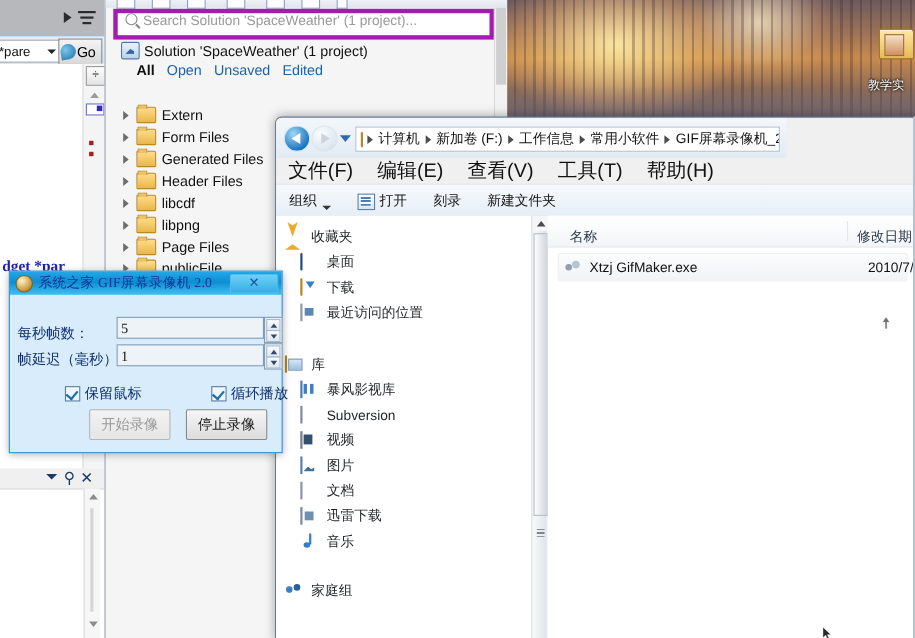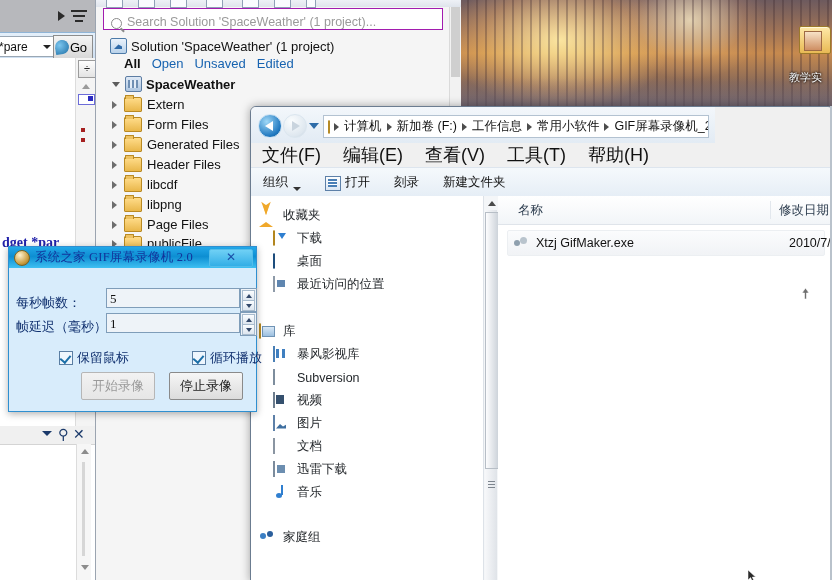--- a/index.html
+++ b/index.html
@@ -146,21 +146,21 @@
   #solexp-toolbar{
     position:absolute;left:0;top:0;width:365px;height:7px;
     background:linear-gradient(180deg,#eef1f6,#dfe4ec);
   }
   #solexp-toolbar .tbi{
     position:absolute;top:0;width:15px;height:7px;border:1px solid #8fa0b6;
     border-top:none;background:#fafcff;
   }
   #solexp-search{
     position:absolute;left:7px;top:8px;width:338px;height:20px;
-    background:#fff;border:1px solid #a21caf;display:flex;align-items:flex-end;
+    background:#fff;border:4px solid #a21caf;display:flex;align-items:flex-start;
   }
   #solexp-search .mag{
     width:9px;height:9px;border:1.6px solid #8a8a8a;border-radius:50%;
     margin-left:7px;position:relative;
   }
   #solexp-search .mag:after{
     content:"";position:absolute;right:-4px;bottom:-3px;width:5px;height:1.6px;
     background:#8a8a8a;transform:rotate(45deg);
   }
   #solexp-search .ph{margin-left:5px;color:#9a9a9a;font-size:12.5px;}
@@ -343,21 +343,21 @@
   #nav-scroll{position:absolute;left:232px;top:89px;width:14px;bottom:0;background:#f4f6f8;border-left:1px solid #dde2e8;}
   #nav-scroll .up{position:absolute;left:4px;top:5px;width:0;height:0;border-bottom:5px solid #4a4a4a;border-left:4px solid transparent;border-right:4px solid transparent;}
   #nav-scroll .tk{position:absolute;left:1px;top:14px;bottom:0;width:12px;background:linear-gradient(90deg,#f7f8fa,#dfe3e8);}
   #nav-scroll .thumb{position:absolute;left:1px;top:16px;width:12px;height:255px;background:linear-gradient(90deg,#fdfdfe,#cdd3da);border:1px solid #b7bec6;}
   #nav-scroll .grip{position:absolute;left:4px;top:285px;width:7px;height:7px;background:repeating-linear-gradient(0deg,#7d858e 0 1px,transparent 1px 3px);}
 
   #exp-list{position:absolute;left:247px;top:89px;right:0;bottom:0;background:#fff;}
   #list-header{
     position:absolute;left:0;top:0;right:0;height:28px;
     background:linear-gradient(180deg,#ffffff,#f2f5f8);border-bottom:1px solid #dfe4ea;
-    display:flex;align-items:center;
+    display:flex;align-items:flex-end;
   }
   #list-header .col{font-size:12.5px;color:#2b3b4d;}
   #list-header .col.name{margin-left:20px;}
   #list-header .col.date{position:absolute;left:281px;}
   #list-header .div{position:absolute;top:5px;width:1px;height:18px;background:#e2e7ed;}
   .list-row{
     position:absolute;left:9px;right:8px;height:24px;display:flex;align-items:center;
     background:linear-gradient(180deg,#fbfcfd,#f1f3f6);border:1px solid #eceff2;border-radius:2px;
   }
   .list-row .fi{width:16px;height:14px;margin-left:6px;margin-right:6px;position:relative;}
@@ -525,25 +525,20 @@
     <span class="stxt">Solution 'SpaceWeather' (1 project)</span>
   </div>
 
   <div id="sol-filters">
     <span class="f active">All</span>
     <span class="f">Open</span>
     <span class="f">Unsaved</span>
     <span class="f">Edited</span>
   </div>
 
-  <div id="proj-row">
-    <span class="tw"></span>
-    <span class="picon"></span>
-    <span class="ptxt">SpaceWeather</span>
-  </div>
 
   <div class="tree-item" style="top:95px;">
     <span class="arrow"></span>
     <span class="fld"></span>
     <span class="lbl">Extern</span>
   </div>
   <div class="tree-item" style="top:115px;">
     <span class="arrow"></span>
     <span class="fld"></span>
     <span class="lbl">Form Files</span>
@@ -630,26 +625,26 @@
     <span class="tbtn">新建文件夹</span>
   </div>
 
   <div id="exp-nav">
     <div class="nav-group">
       <div class="nav-item root">
         <span class="ni"><span class="ic-star"></span></span>
         <span>收藏夹</span>
       </div>
       <div class="nav-item">
+        <span class="ni"><span class="ic-desk"></span></span>
+        <span>桌面</span>
+      </div>
+      <div class="nav-item">
         <span class="ni"><span class="ic-dl"></span></span>
         <span>下载</span>
-      </div>
-      <div class="nav-item">
-        <span class="ni"><span class="ic-desk"></span></span>
-        <span>桌面</span>
       </div>
       <div class="nav-item">
         <span class="ni"><span class="ic-recent"></span></span>
         <span>最近访问的位置</span>
       </div>
     </div>
 
     <div class="nav-group" style="margin-top:24px;">
       <div class="nav-item root">
         <span class="ni"><span class="ic-lib"></span></span>

